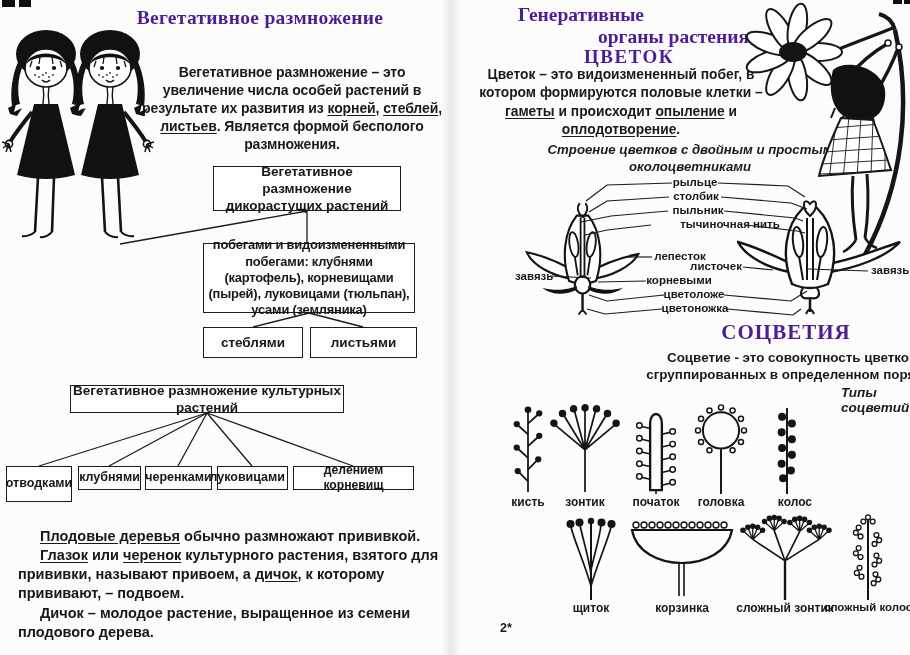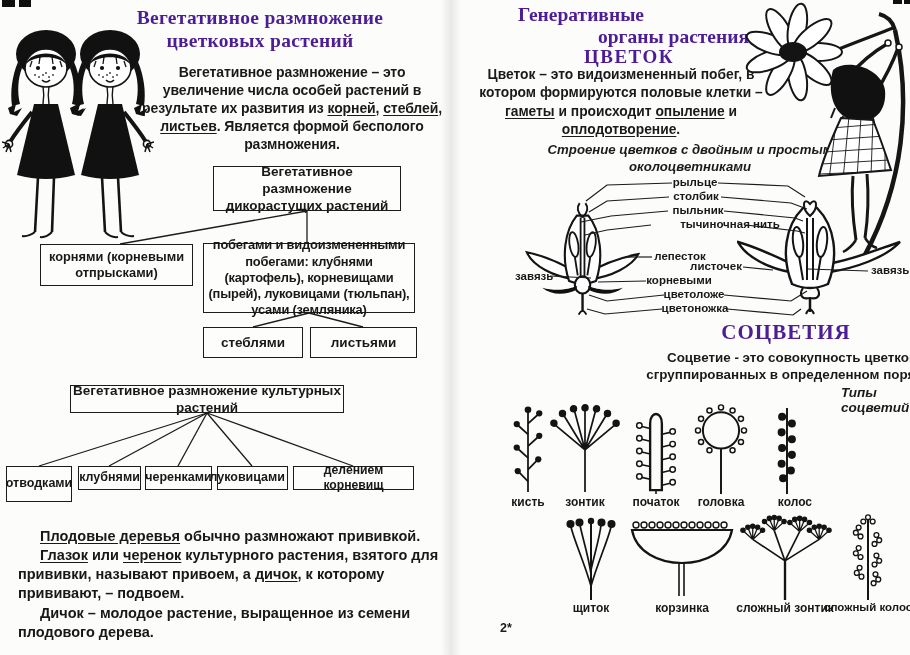--- a/index.html
+++ b/index.html
@@ -34,21 +34,20 @@
 
 <div class="scan">
   <div class="gutter"></div>
 
   <div class="page pl">
     <div class="mark" style="left:2px;top:0;width:13px;height:7px;"></div>
     <div class="mark" style="left:19px;top:0;width:12px;height:7px;"></div>
 
     <div class="abs serif ctr" style="left:105px;top:6px;width:310px;font-size:19.5px;line-height:1.18;letter-spacing:.3px;">
       <div>Вегетативное размножение</div>
-      <div>цветковых растений</div>
     </div>
 
     <svg class="abs" style="left:2px;top:24px;z-index:1;" width="152" height="222" viewBox="0 0 152 222">
       <g stroke="#141414" fill="none" stroke-width="1.6">
 
         <ellipse cx="44" cy="30" rx="30" ry="24" fill="#111" stroke="none"></ellipse>
         <path d="M16,38 C10,52 8,68 10,82 L18,80 C15,68 16,54 20,44 Z" fill="#111" stroke="none"></path>
         <path d="M6,84 L14,80 L12,88 L20,84 L15,92 L8,90 Z" fill="#111" stroke="none"></path>
         <path d="M72,38 C78,52 80,68 78,82 L70,80 C73,68 72,54 68,44 Z" fill="#111" stroke="none"></path>
         <path d="M68,84 L76,80 L74,88 L82,84 L77,92 L70,90 Z" fill="#111" stroke="none"></path>
@@ -108,23 +107,20 @@
     <svg class="lines" style="left:0;top:160px;" width="455" height="210" viewBox="0 0 455 210">
       <g stroke="#1c1c1c" stroke-width="1.3" fill="none">
         <line x1="307" y1="51" x2="307" y2="84"></line>
         <line x1="307" y1="51" x2="120" y2="84"></line>
         <line x1="309" y1="153" x2="253" y2="167"></line>
         <line x1="309" y1="153" x2="363" y2="167"></line>
       </g>
     </svg>
     <div class="box" style="left:213px;top:166px;width:188px;height:45px;font-size:13.5px;">
         <span>Вегетативное размножение дикорастущих растений</span>
-      </div>
-    <div class="box" style="left:40px;top:244px;width:153px;height:42px;font-size:12.8px;">
-        <span>корнями (корневыми отпрысками)</span>
       </div>
     <div class="box" style="left:203px;top:243px;width:212px;height:70px;font-size:12.9px;letter-spacing:-.2px;">
         <span>побегами и видоизмененными побегами: клубнями (картофель), корневищами (пырей), луковицами (тюльпан), усами (земляника)</span>
       </div>
     <div class="box" style="left:203px;top:327px;width:100px;height:31px;font-size:13.5px;">
         <span>стеблями</span>
       </div>
     <div class="box" style="left:310px;top:327px;width:107px;height:31px;font-size:13.5px;">
         <span>листьями</span>
       </div>

